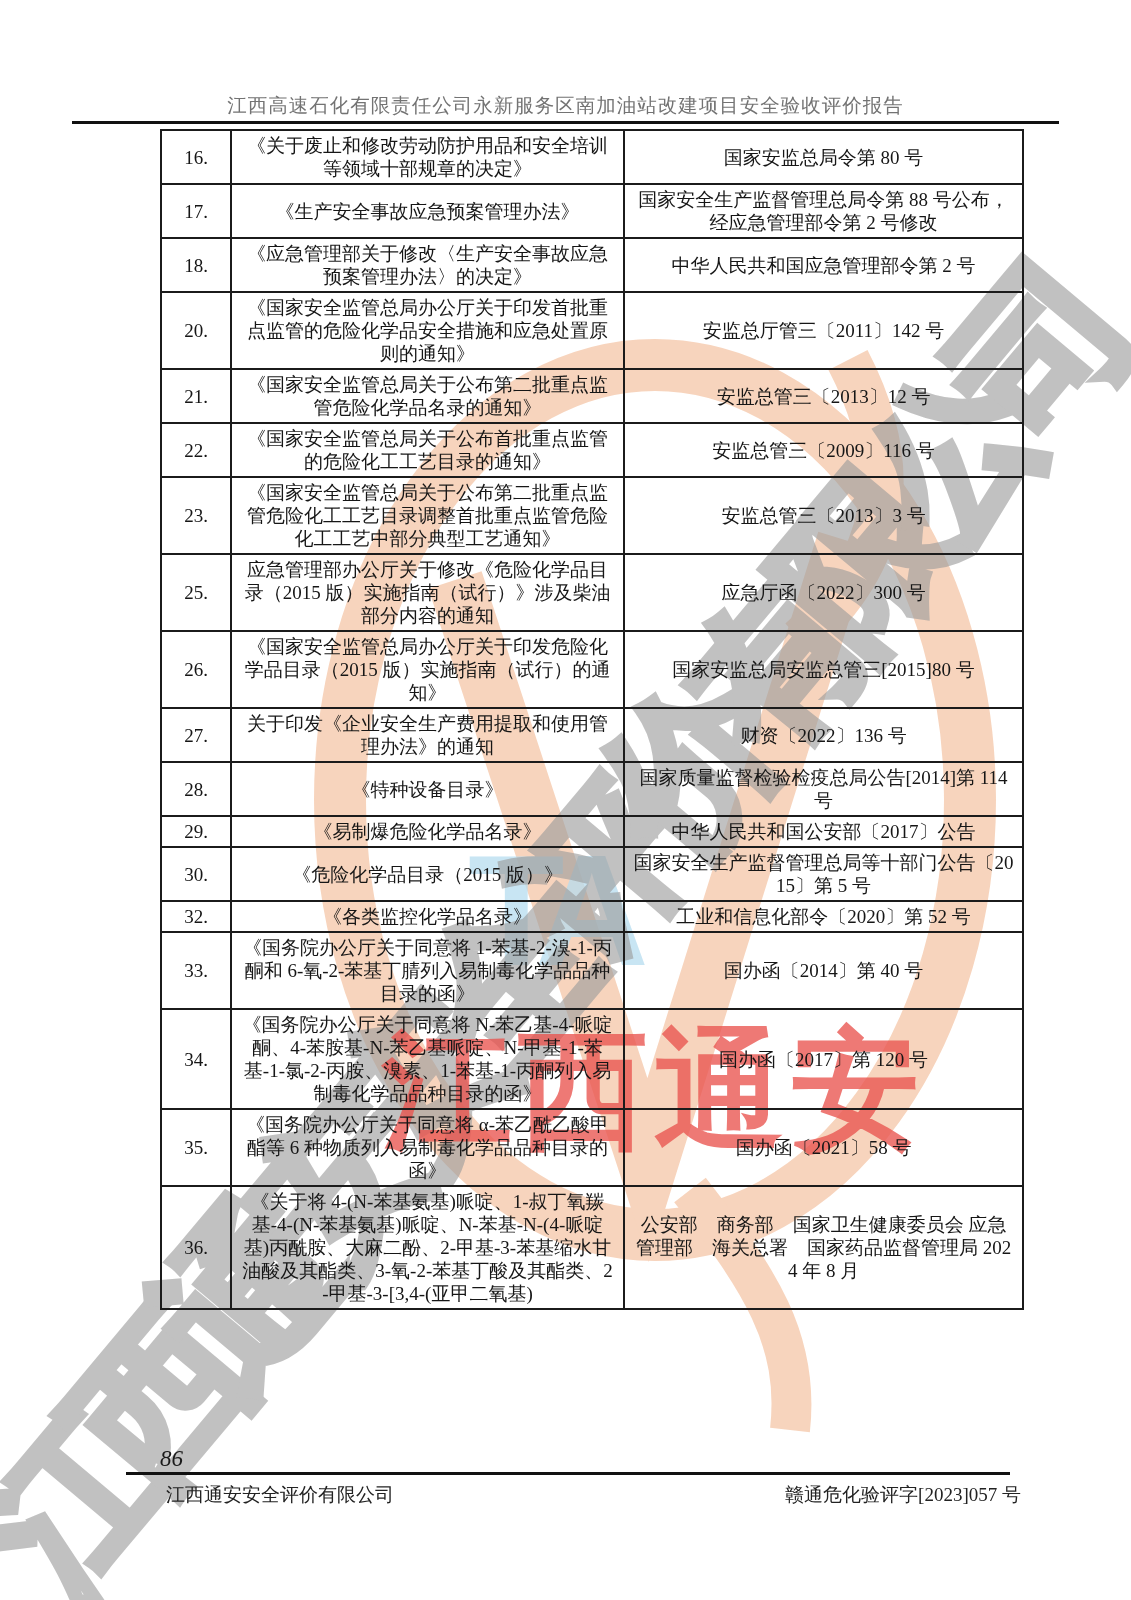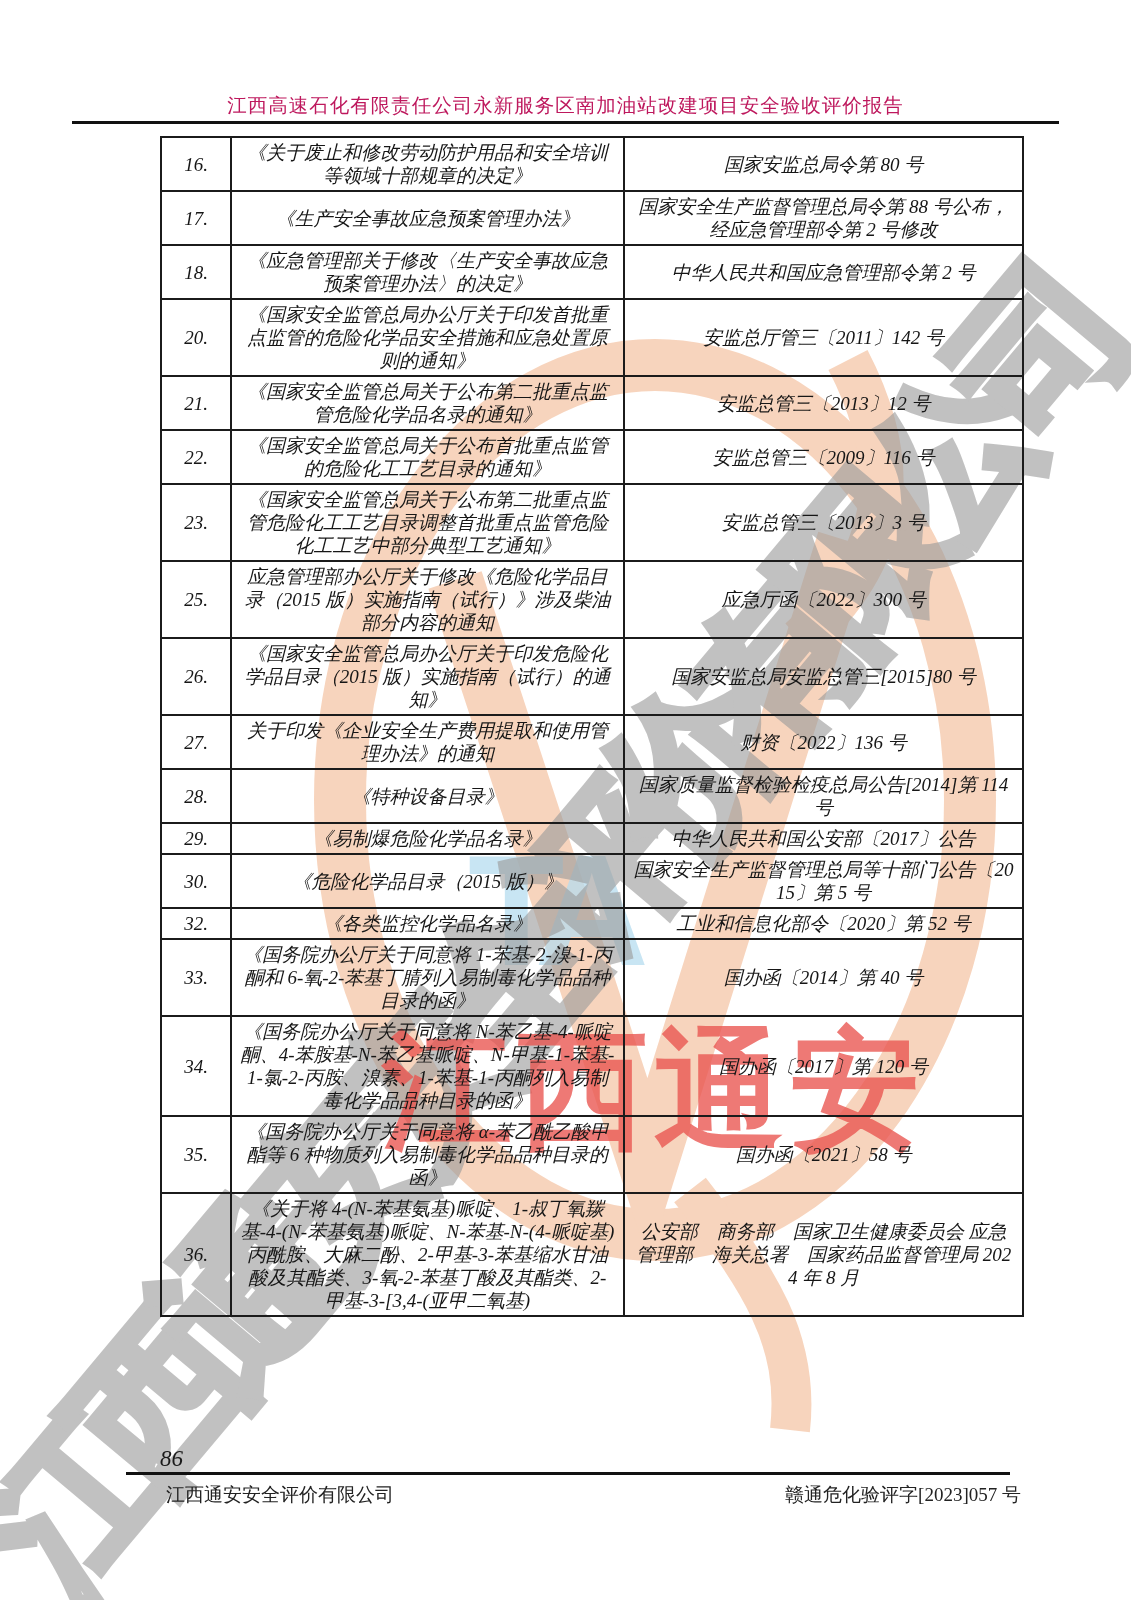--- a/index.html
+++ b/index.html
@@ -24,35 +24,34 @@
     pointer-events: none;
   }
   .content { position: relative; z-index: 1; }
   .header-title {
     position: absolute;
     top: 92px; left: 0;
     width: 1131px;
     text-align: center;
     font-size: 19.5px;
     letter-spacing: 1px;
-    color: #be185d;
+    color: #737373;
   }
   .header-rule {
     position: absolute;
     top: 121px; left: 72px;
     width: 987px; height: 3px;
     background: #111111;
   }
   table.reg-table {
     position: absolute;
-    top: 136px; left: 160px;
+    top: 129px; left: 160px;
     width: 862px;
     border-collapse: collapse;
     table-layout: fixed;
-    font-style: italic;
   }
   table.reg-table td {
     border: 2px solid #1b1b1b;
     font-size: 19px;
     line-height: 23px;
     text-align: center;
     vertical-align: middle;
     padding: 3px 8px;
     color: #161616;
     background: transparent;

